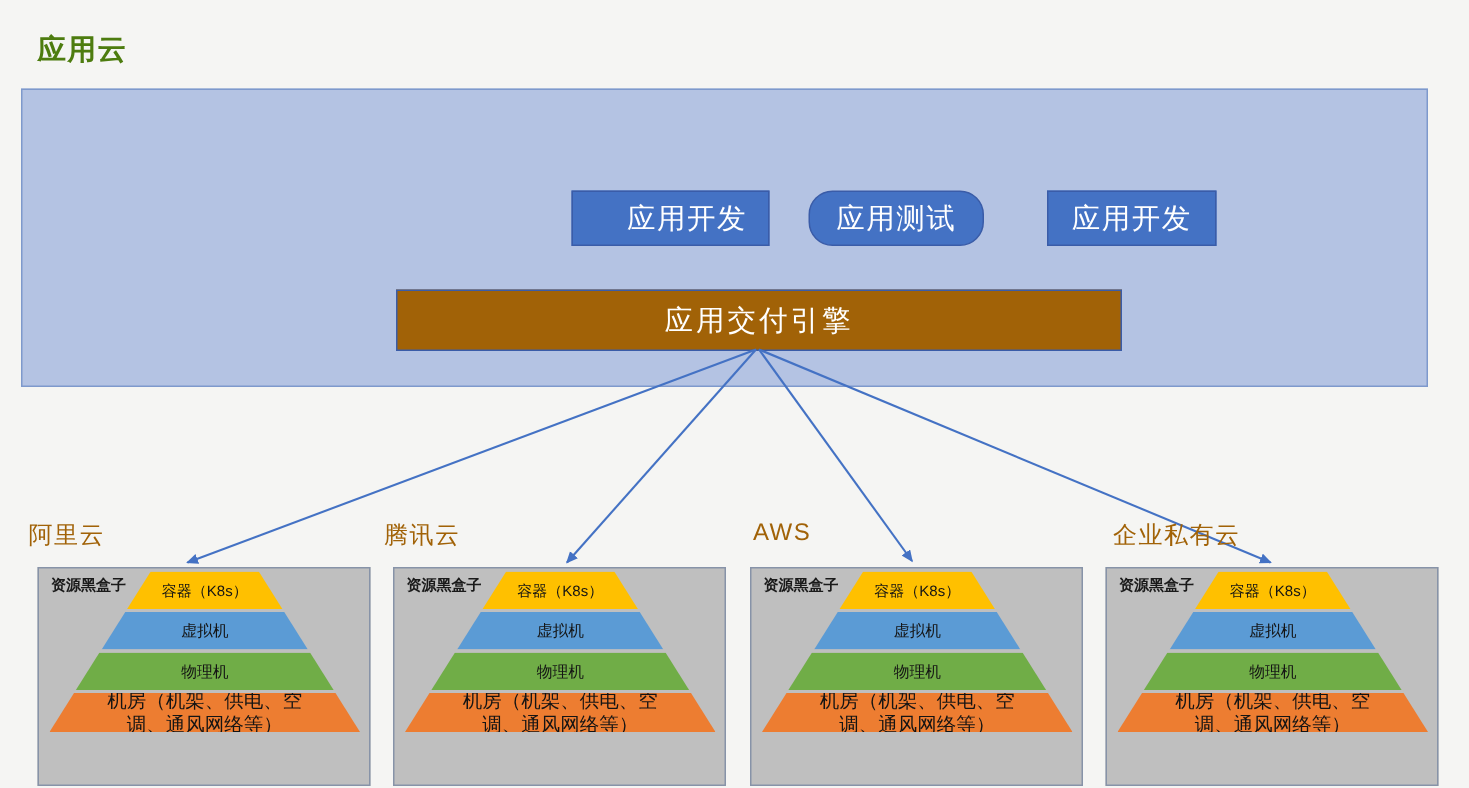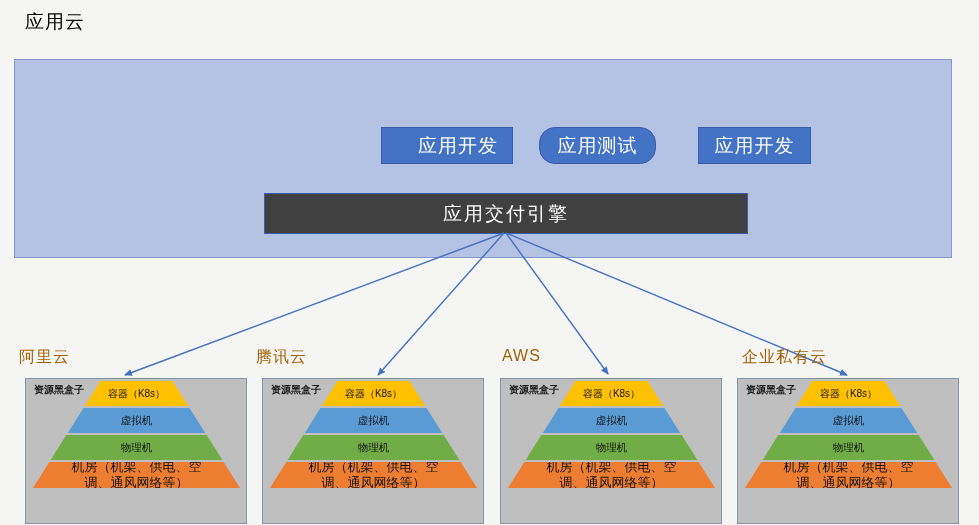--- a/index.html
+++ b/index.html
@@ -6,22 +6,22 @@
   body{
     width:979px;height:525px;
     background:#F5F5F3;
     font-family:"Liberation Sans","DejaVu Sans",sans-serif;
     position:relative;overflow:hidden;
     color:#1a1a1a;
   }
   .canvas{position:absolute;inset:0;width:979px;height:525px;}
 
   .page-title{
-    position:absolute;left:25px;top:9px;
-    font-size:19px;font-weight:400;letter-spacing:1px;color:#000000;
+    position:absolute;left:25px;top:20px;
+    font-size:19px;font-weight:700;letter-spacing:1px;color:#4d7c0f;
   }
 
   .cloud-box{
     position:absolute;left:14px;top:59px;width:938px;height:199px;
     background:#B4C3E3;border:1.5px solid #7E99CC;
     box-sizing:border-box;
   }
 
   .stage-btn{
     position:absolute;top:67px;height:37px;
@@ -84,21 +84,21 @@
 <body style="background: rgb(245, 245, 243);">
 
 <div class="canvas">
 
   <div class="page-title">应用云</div>
 
   <div class="cloud-box">
     <div class="stage-btn btn-1" style="background: rgb(68, 114, 196);">应用开发</div>
     <div class="stage-btn btn-2" style="background: rgb(68, 114, 196); border-radius: 16px;">应用测试</div>
     <div class="stage-btn btn-3" style="background: rgb(68, 114, 196);">应用开发</div>
-    <div class="engine-bar" style="background: #404040;">应用交付引擎</div>
+    <div class="engine-bar" style="background: #a16207;">应用交付引擎</div>
   </div>
 
   <svg class="arrow-overlay" width="979" height="525" viewBox="0 0 979 525">
     <defs>
       <marker id="ah" markerWidth="9" markerHeight="8" refX="7" refY="3.5" orient="auto" markerUnits="userSpaceOnUse">
         <path class="arrow-head" d="M0,0 L8,3.5 L0,7 z" fill="#4472C4"></path>
       </marker>
     </defs>
     <line class="arrow-line" x1="504" y1="233" x2="125" y2="375" stroke="#4472C4" stroke-width="1.4" marker-end="url(#ah)"></line>
     <line class="arrow-line" x1="504" y1="233" x2="378" y2="375" stroke="#4472C4" stroke-width="1.4" marker-end="url(#ah)"></line>

